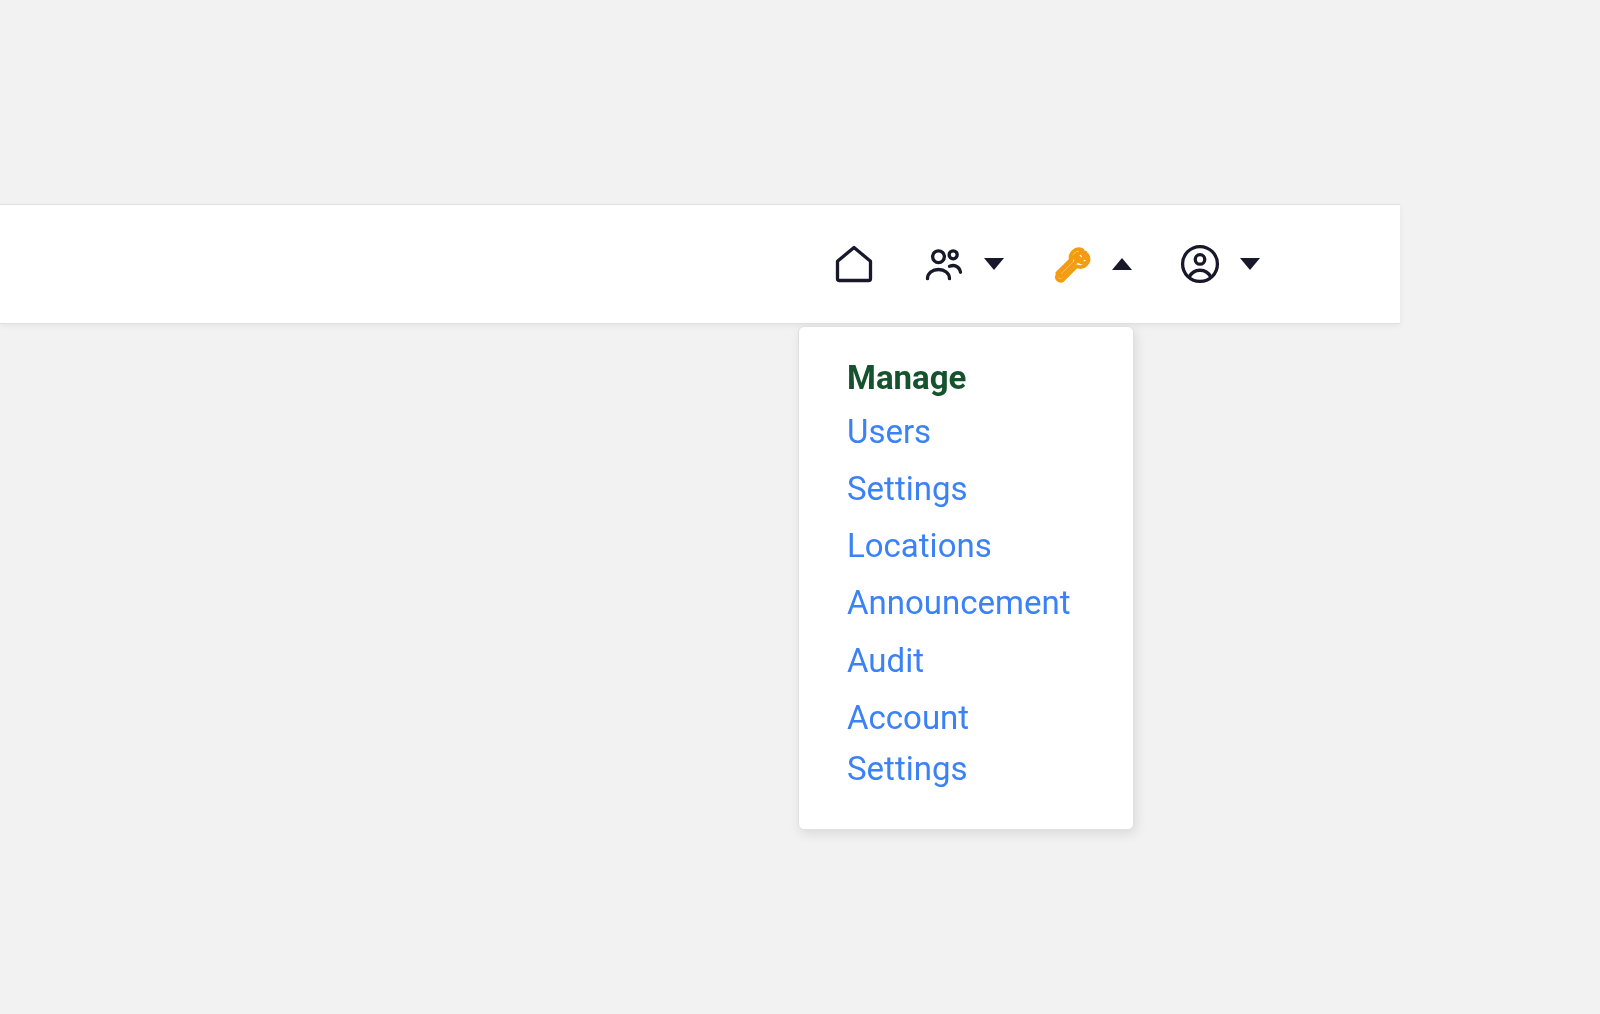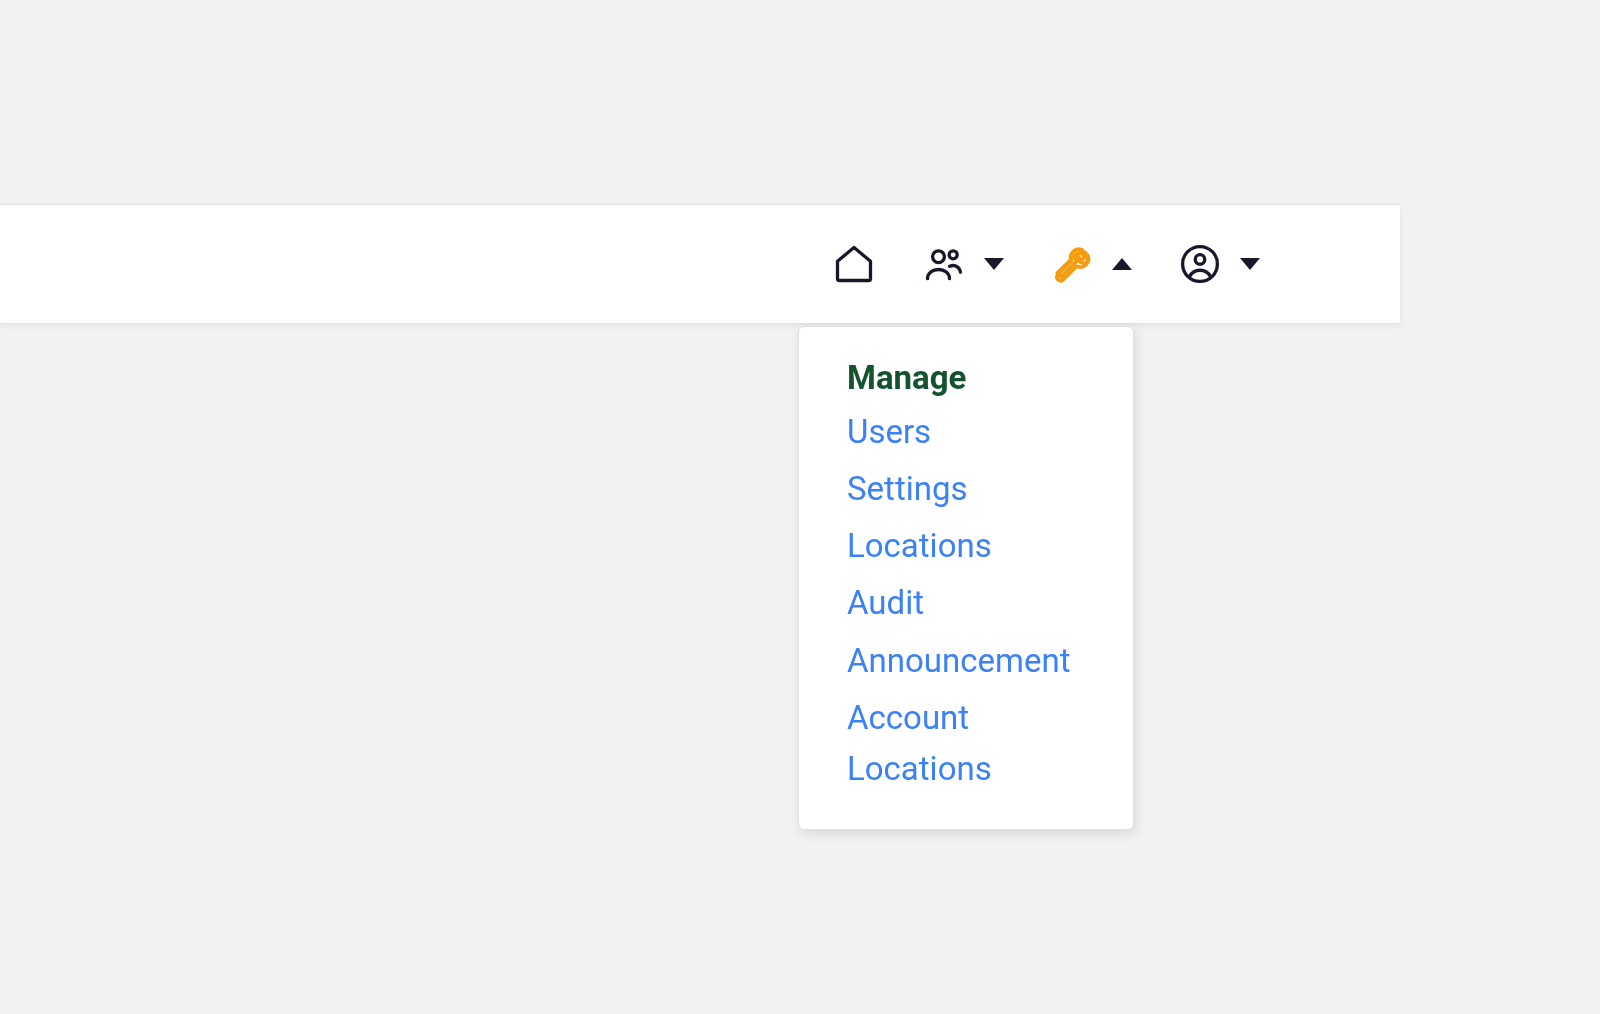--- a/index.html
+++ b/index.html
@@ -131,16 +131,16 @@
     </div>
 
   </div>
 </div>
 
 <div class="dropdown">
   <div class="dropdown-header">Manage</div>
   <div class="dropdown-item">Users</div>
   <div class="dropdown-item">Settings</div>
   <div class="dropdown-item">Locations</div>
+  <div class="dropdown-item">Announcement</div>
   <div class="dropdown-item">Audit</div>
-  <div class="dropdown-item">Announcement</div>
-  <div class="dropdown-item">Account Locations</div>
+  <div class="dropdown-item">Account Settings</div>
 </div>
 
 </body></html>

